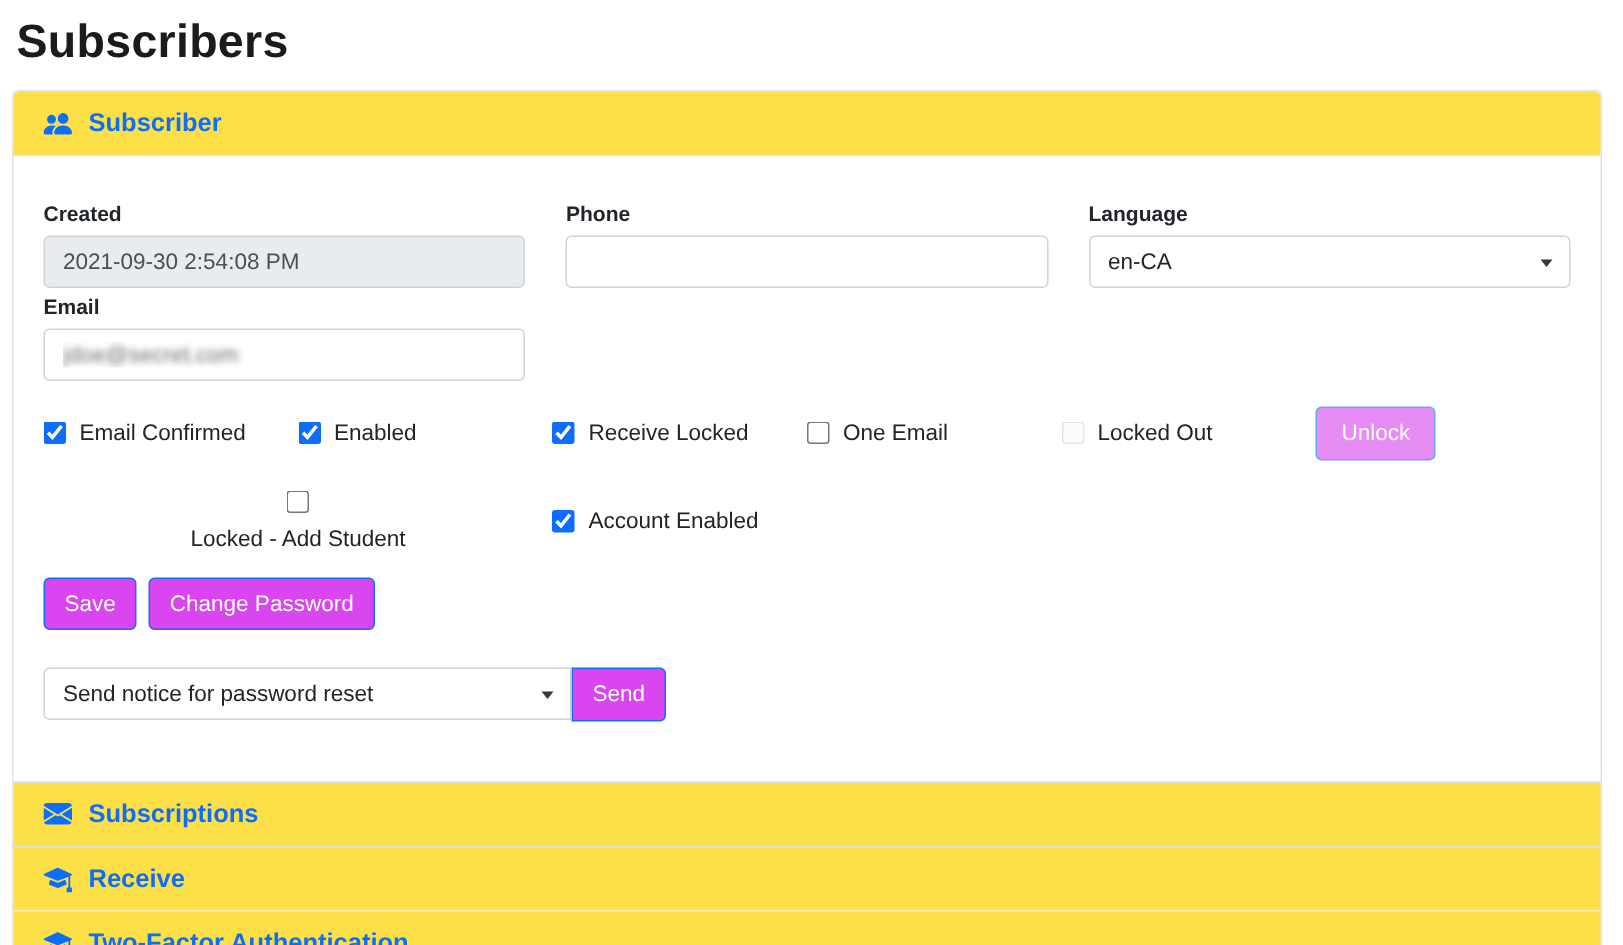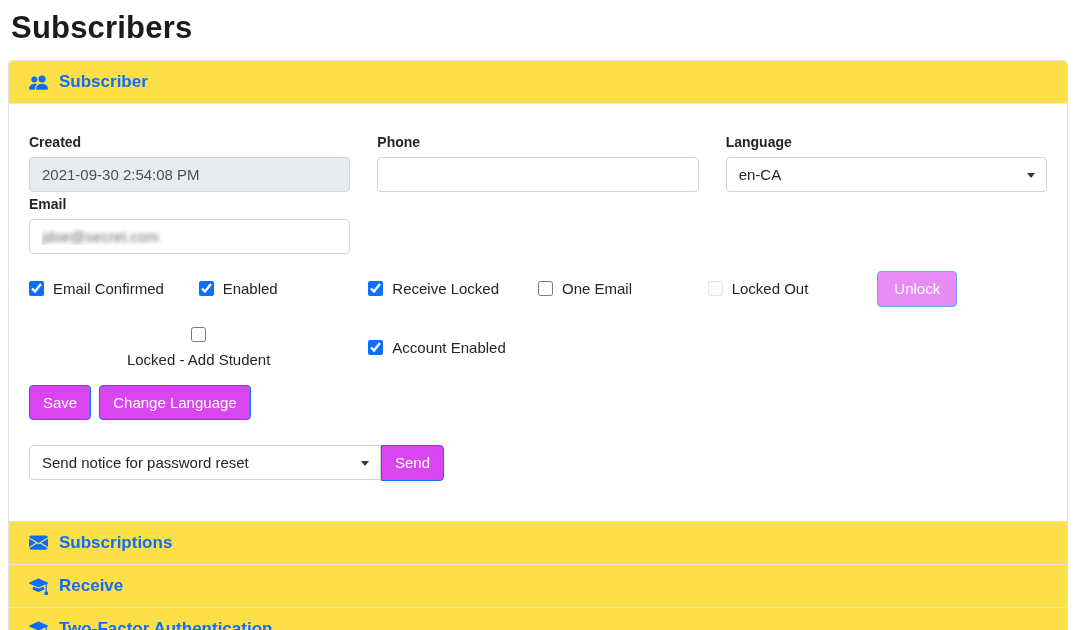--- a/index.html
+++ b/index.html
@@ -208,21 +208,21 @@
           <span class="check-label">Locked - Add Student</span>
         </div>
         <div class="form-check r2-c3">
           <input type="checkbox" checked="" style="">
           <span class="check-label">Account Enabled</span>
         </div>
       </div>
 
       <div class="btn-row">
         <button class="btn">Save</button>
-        <button class="btn">Change Language</button>
+        <button class="btn">Change Password</button>
       </div>
 
       <div class="input-group">
         <div class="select-wrap">
           <select class="form-control">
             <option>Send notice for password reset</option>
           </select>
         </div>
         <button class="btn btn-send">Send</button>
       </div>

